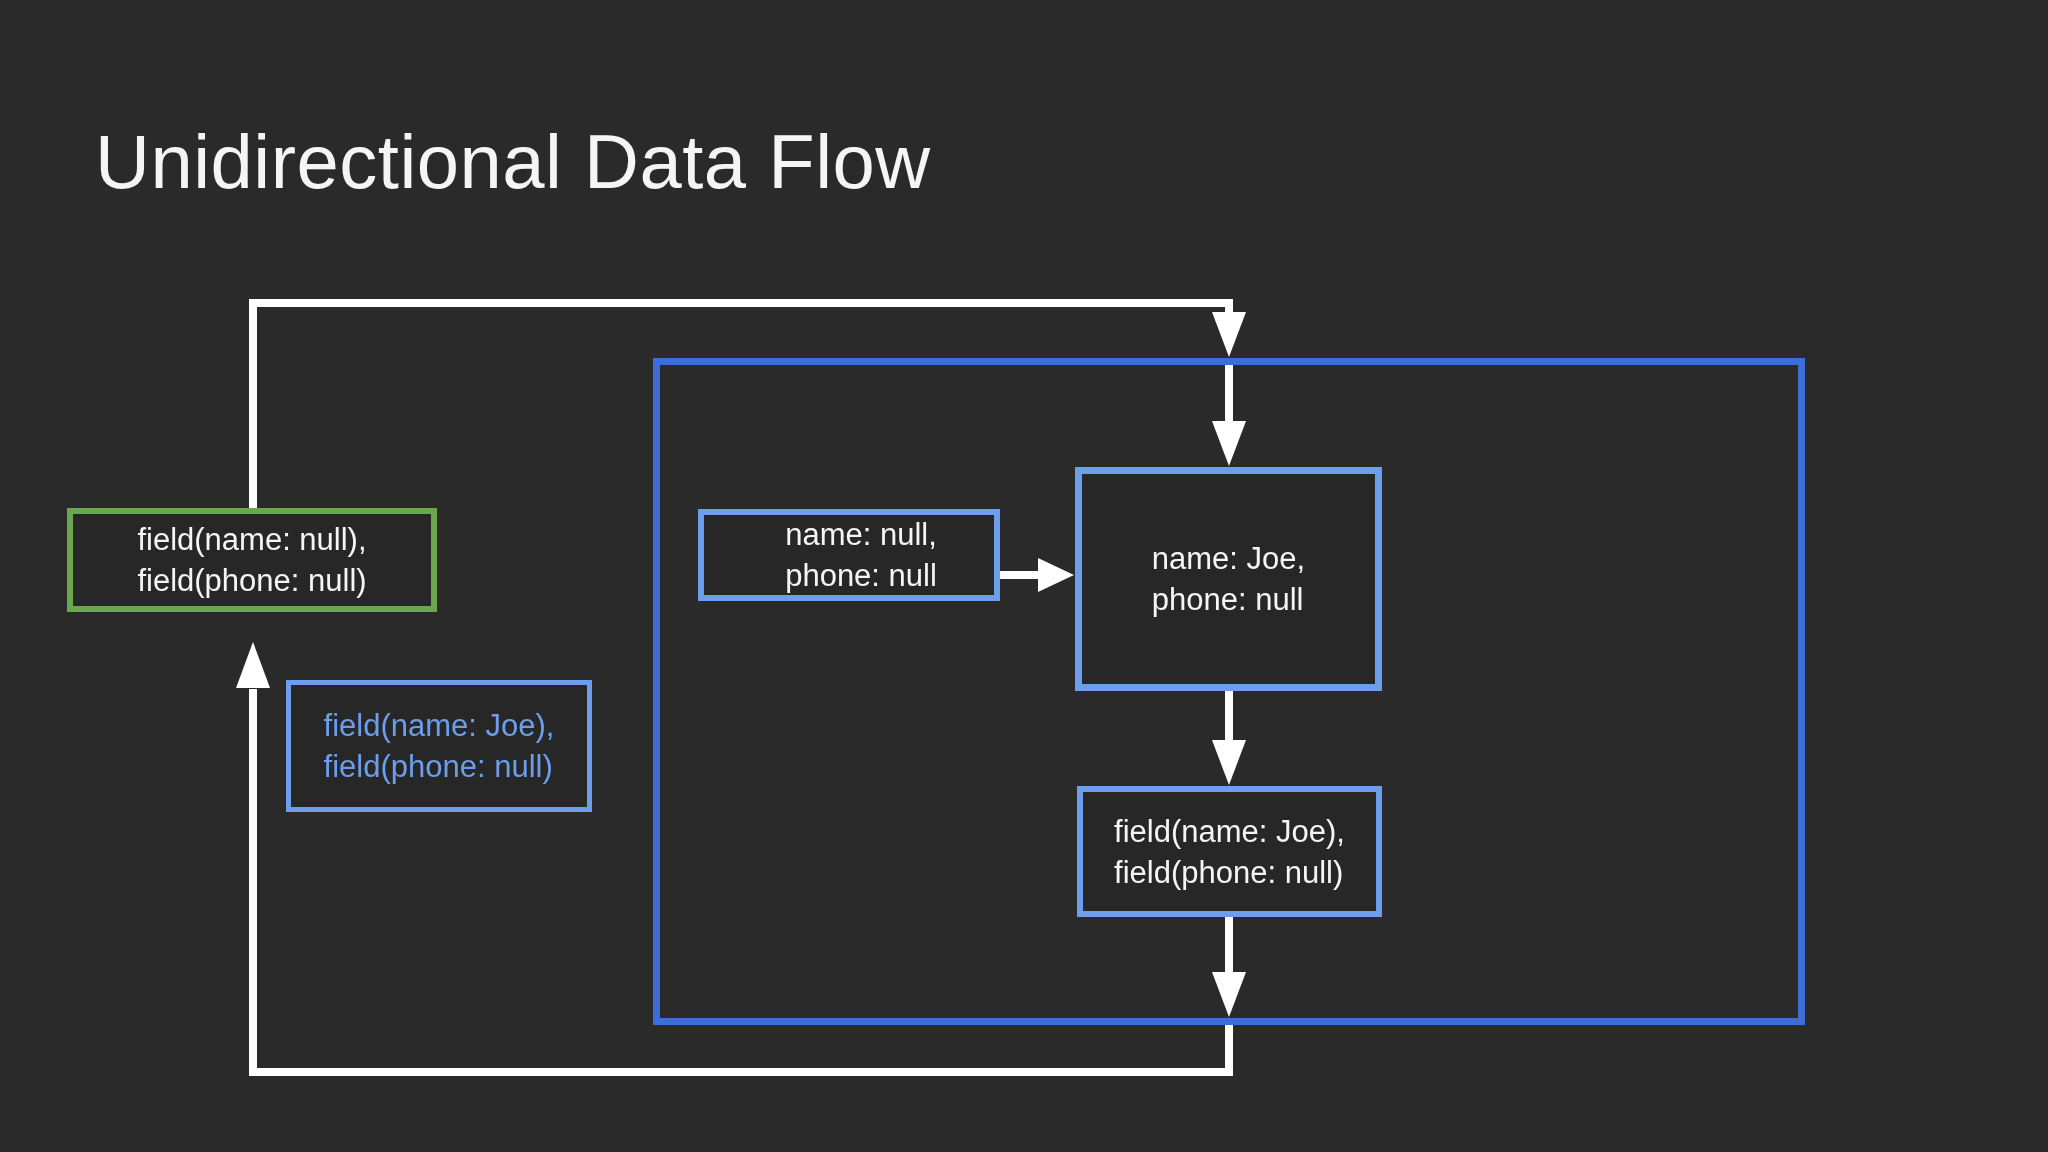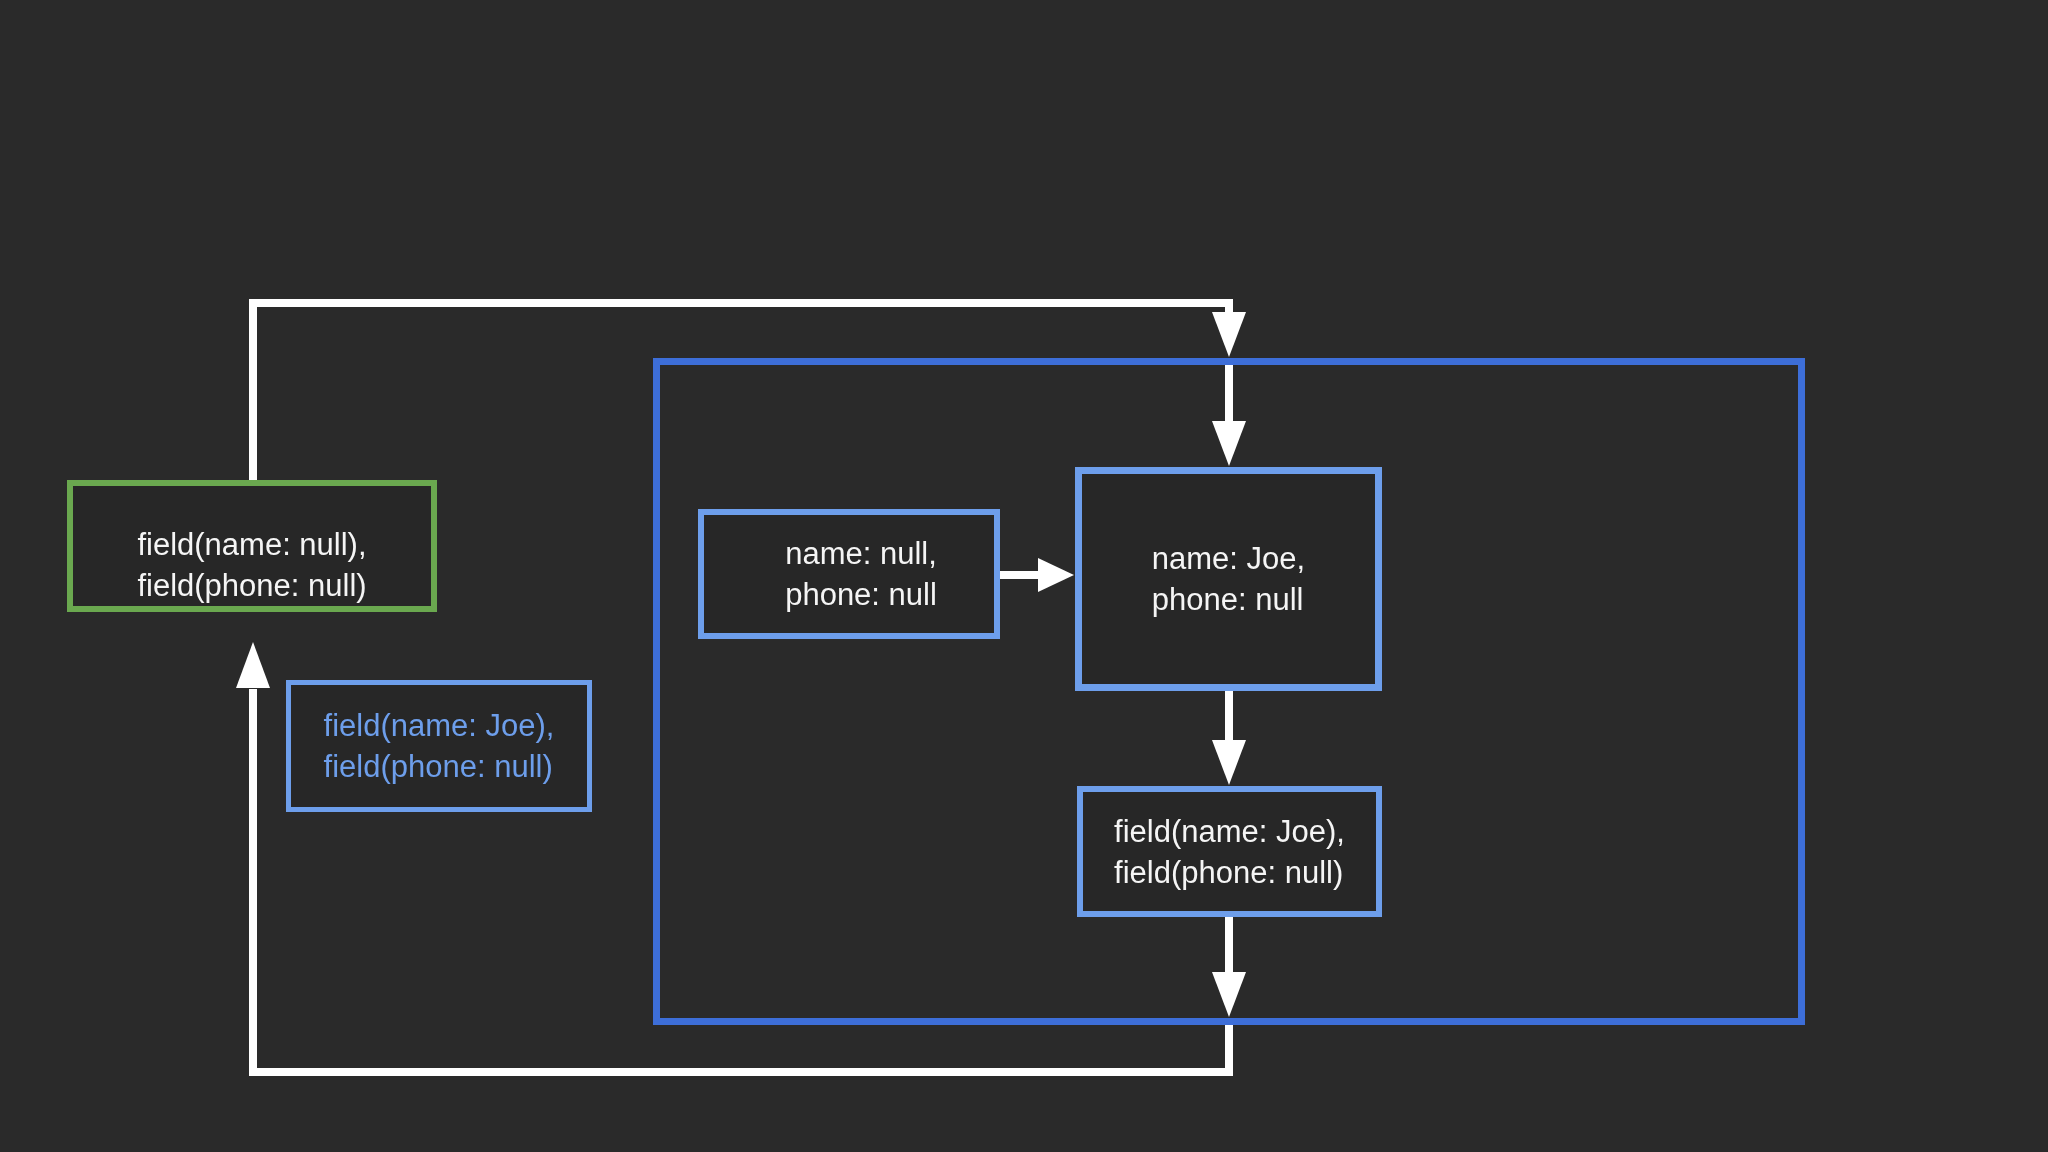--- a/index.html
+++ b/index.html
@@ -51,54 +51,54 @@
     align-items: center;
     justify-content: center;
     background: var(--node-fill);
     color: var(--text-white);
     font-size: 31px;
     line-height: 41px;
     text-align: left;
   }
   .node .line { display: block; white-space: nowrap; }
   .node-green {
-    left: 67px; top: 480px; width: 370px; height: 132px;
+    left: 67px; top: 508px; width: 370px; height: 104px;
     border: 6px solid var(--green-border);
-    align-items: flex-end;
   }
   .node-action {
     left: 286px; top: 680px; width: 306px; height: 132px;
     border: 5px solid var(--light-blue);
     color: var(--light-blue);
   }
   .store-container {
     position: absolute;
     left: 653px; top: 358px; width: 1152px; height: 667px;
     border: 7px solid var(--container-blue);
     background: transparent;
   }
   .node-state-null {
-    left: 698px; top: 509px; width: 302px; height: 130px;
+    left: 698px; top: 509px; width: 302px; height: 92px;
     border: 6px solid var(--light-blue);
     padding-left: 24px;
   }
   .node-state-joe {
     left: 1075px; top: 467px; width: 307px; height: 224px;
     border: 7px solid var(--light-blue);
   }
   .node-store-fields {
     left: 1077px; top: 786px; width: 305px; height: 131px;
     border: 6px solid var(--light-blue);
   }
 </style>
 </head>
 <body>
 
 <div class="stage">
 
+  <h1 class="slide-title">Unidirectional Data Flow</h1>
 
   <svg class="arrows-svg" viewBox="0 0 2048 1152" xmlns="http://www.w3.org/2000/svg">
 
     <polyline class="arrow-line" points="253,508 253,303 1229,303 1229,313"></polyline>
     <polygon class="arrow-head" points="1212,312 1246,312 1229,357"></polygon>
 
     <polyline class="arrow-line" points="1229,360 1229,422"></polyline>
     <polygon class="arrow-head" points="1212,421 1246,421 1229,466"></polygon>
 
     <polyline class="arrow-line" points="1000,575 1039,575"></polyline>

